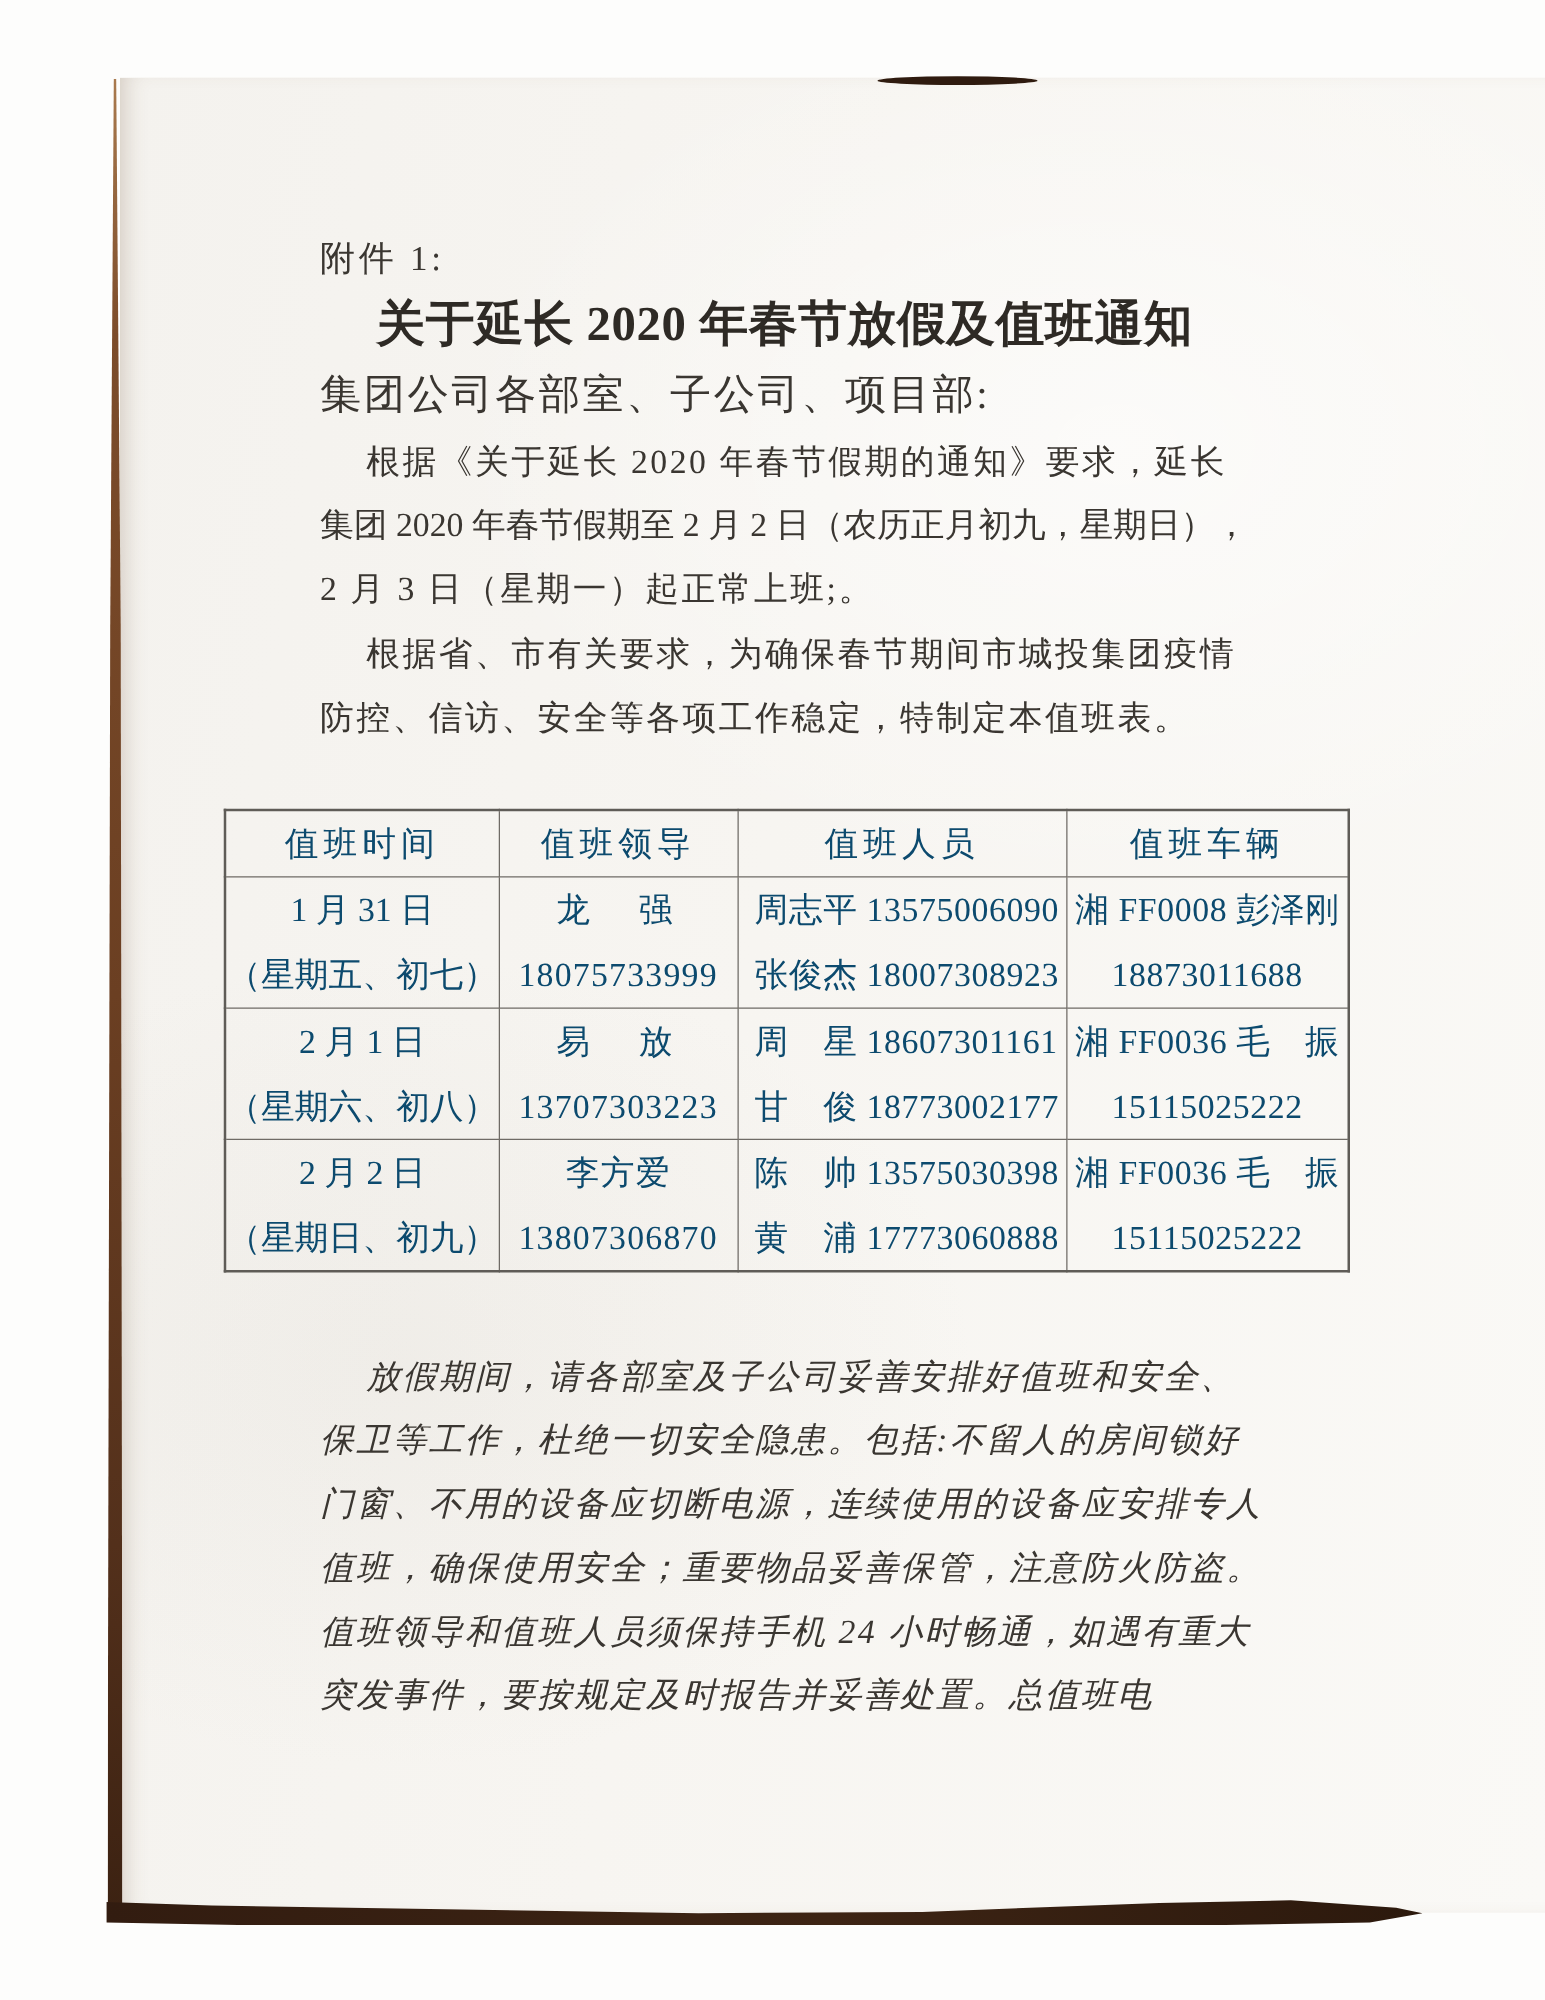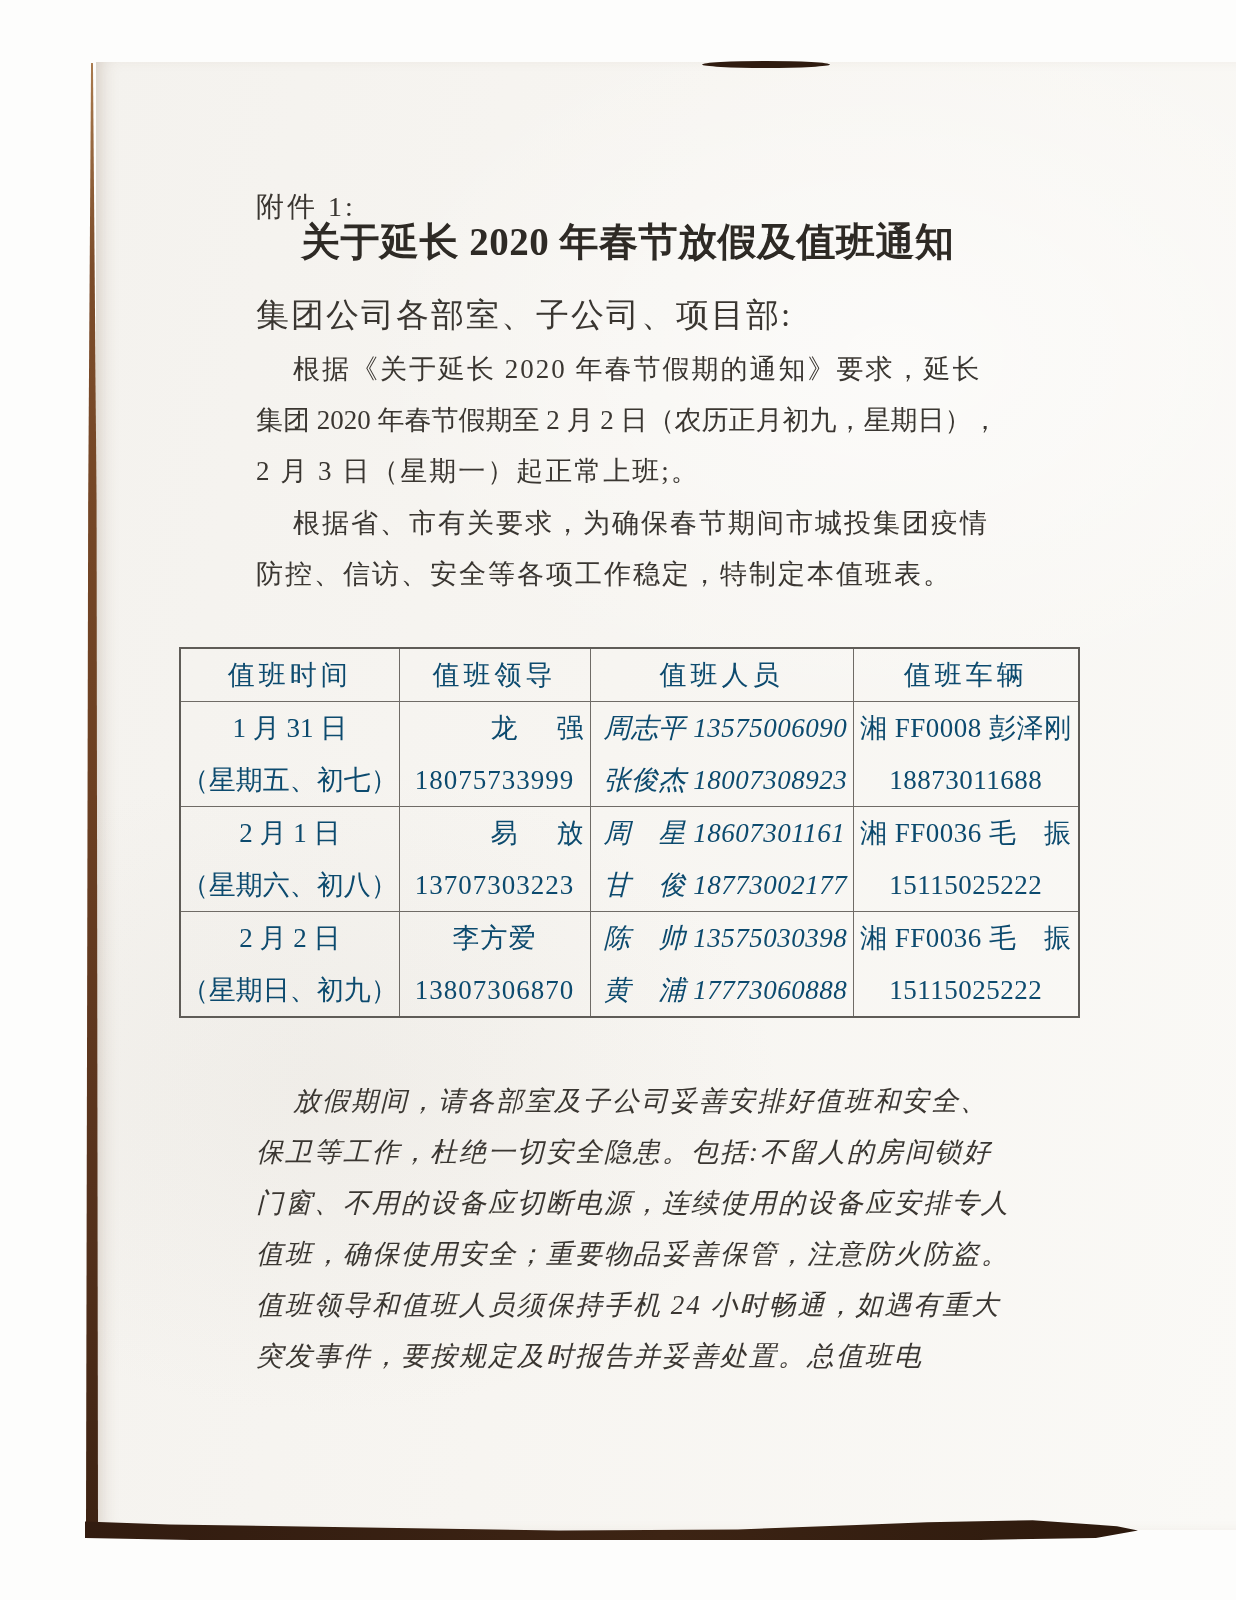--- a/index.html
+++ b/index.html
@@ -35,21 +35,21 @@
   .edge-bottom{
     position:absolute;left:85px;top:1519px;width:1053px;height:21px;
     background:linear-gradient(to right,#321c10,#3d2414 55%,#2c190d 100%);
     clip-path:polygon(0% 12%,8% 26%,45% 55%,62% 50%,80% 16%,90% 6%,98% 34%,100% 55%,96% 90%,85% 100%,10% 100%,0% 90%);
   }
 
   .ink{color:#3a3631;}
 
   .attach{position:absolute;left:256px;top:188px;font-size:28px;letter-spacing:3px;white-space:nowrap;}
   .title{
-    position:absolute;left:301px;top:218px;margin:0;
+    position:absolute;left:301px;top:236px;margin:0;
     font-size:39px;font-weight:600;letter-spacing:.5px;line-height:48px;
     color:#2e2a25;white-space:nowrap;
   }
   .salutation{position:absolute;left:256px;top:293px;font-size:33px;letter-spacing:2px;white-space:nowrap;}
 
   .para{position:absolute;left:256px;width:760px;font-size:27px;letter-spacing:2px;}
   .para .line{display:block;height:51px;line-height:51px;white-space:nowrap;}
   .para .indent{text-indent:37px;}
   .para .tight{letter-spacing:0;}
   .p1{top:344px;}
@@ -66,22 +66,22 @@
   table.duty th,table.duty td{
     border:1px solid #6f6b66;
     padding:0;font-weight:normal;vertical-align:middle;
     overflow:hidden;
   }
   table.duty thead th{height:52px;letter-spacing:4px;text-align:center;}
   table.duty tbody td{height:104px;}
   .cline{display:block;height:52px;line-height:52px;white-space:nowrap;}
   td.c-date .cline{text-align:center;letter-spacing:0;}
   td.c-leader .cline{text-align:center;letter-spacing:1px;}
-  td.c-leader .lname{letter-spacing:6px;text-align:right;}
-  td.c-staff .cline{text-align:left;padding-left:13px;letter-spacing:.5px;font-style:italic;}
+  td.c-leader .lname{letter-spacing:6px;}
+  td.c-staff .cline{text-align:left;padding-left:13px;letter-spacing:.5px;}
   td.c-vehicle .cline{text-align:center;letter-spacing:.5px;}
 </style>
 </head>
 <body>
 
 <div class="scan">
 
   <div class="paper"></div>
   <div class="edge-left"></div>
   <div class="edge-top"></div>

